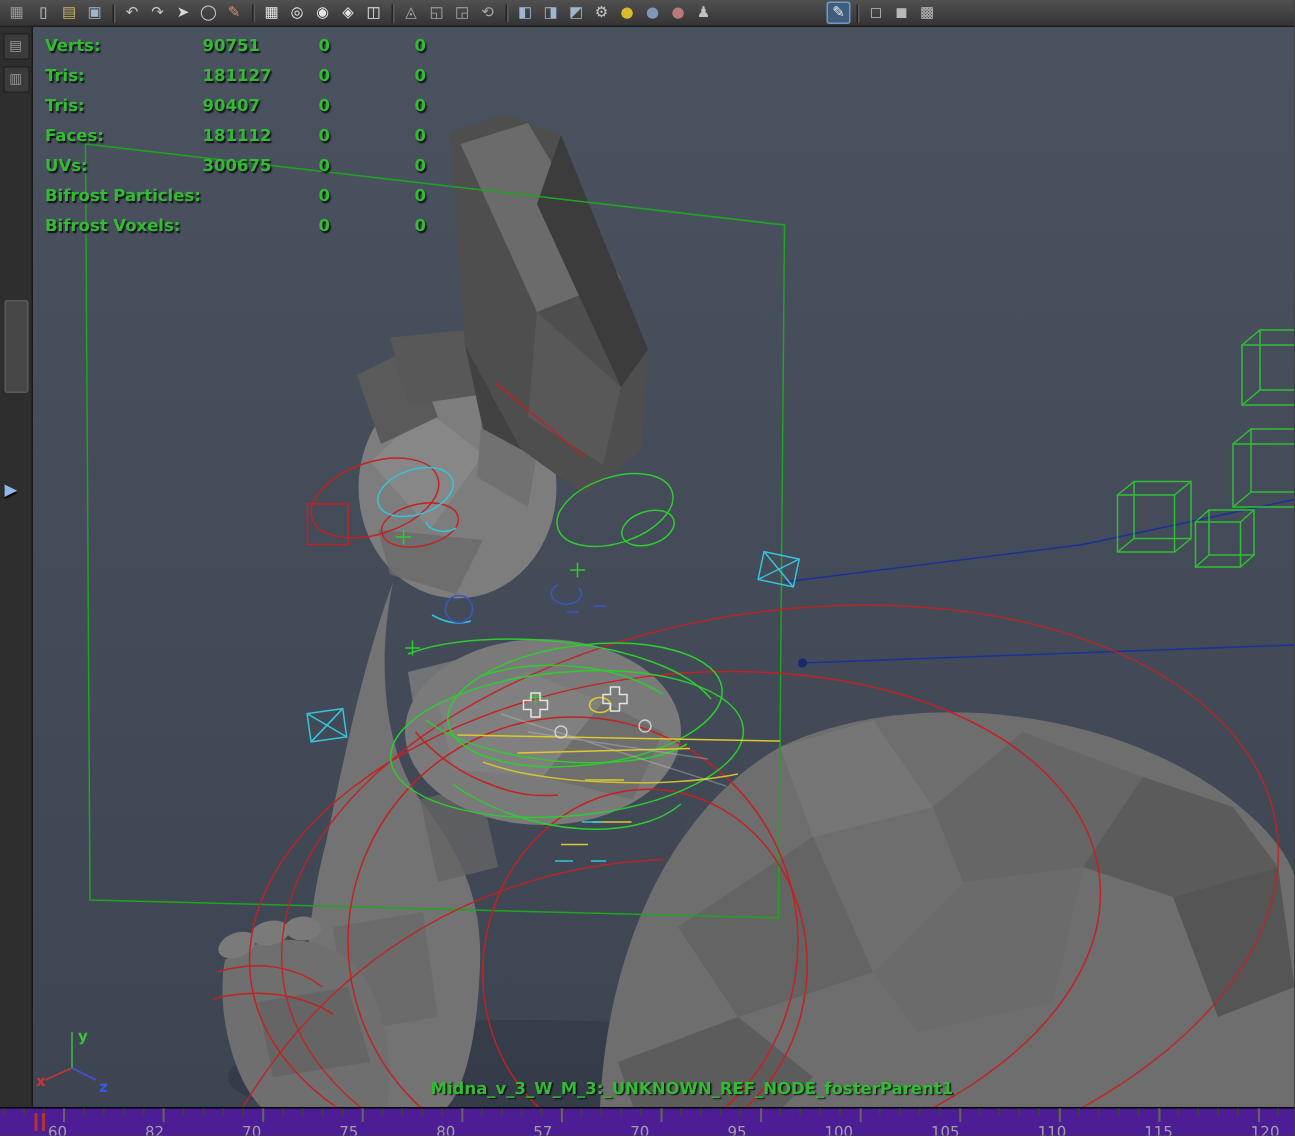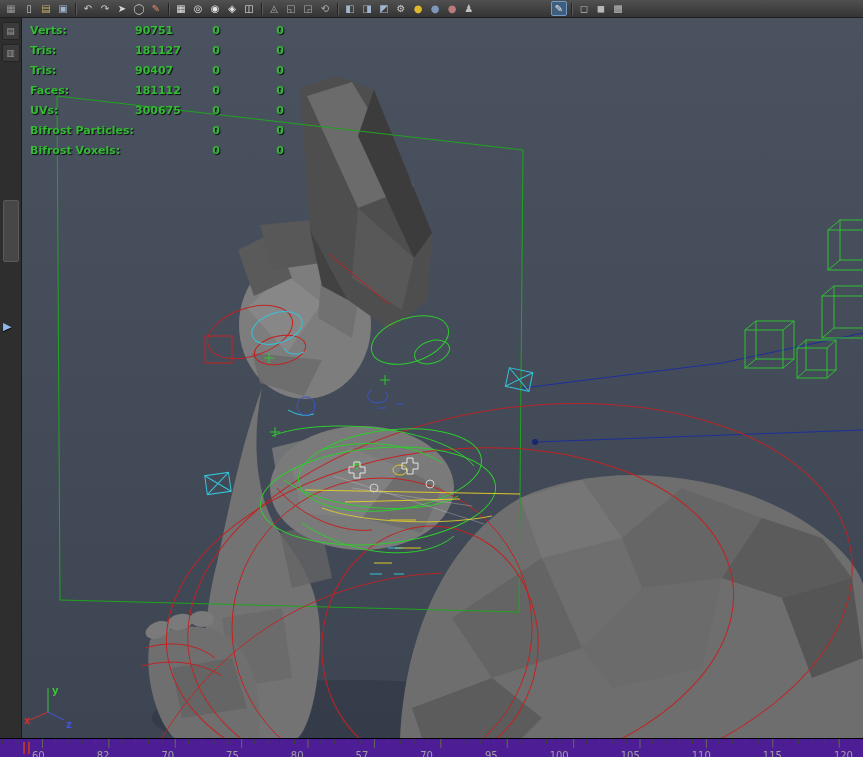--- a/index.html
+++ b/index.html
@@ -431,20 +431,21 @@
       </div>
 
       <div class="hud-row">
         <span class="hud-label">Bifrost Voxels:</span>
         <span class="hud-val"></span>
         <span class="hud-val">0</span>
         <span class="hud-val">0</span>
       </div>
     </div>
 
+  <div id="object-label">Midna_v_3_W_M_3:_UNKNOWN_REF_NODE_fosterParent1</div>
 </div>
 
 <div id="ruler">
   <div id="ruler-minor"></div>
   <div id="ruler-major"></div>
   <div class="range-mark" style="left:23px;"></div>
   <div class="range-mark" style="left:28px;"></div>
   <div class="ruler-frames">
 
       <span class="frame-num">60</span>

